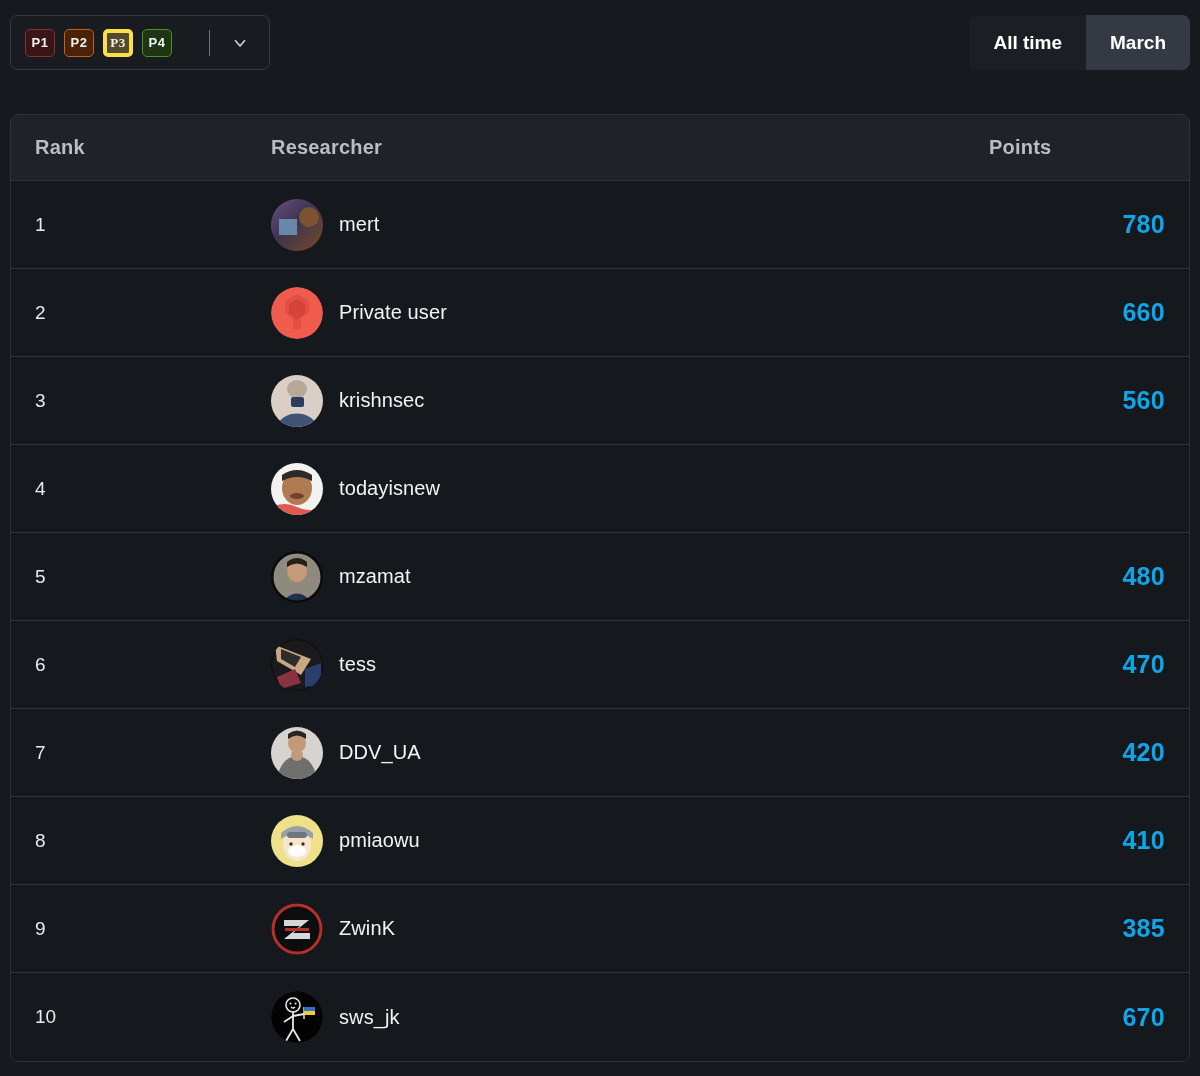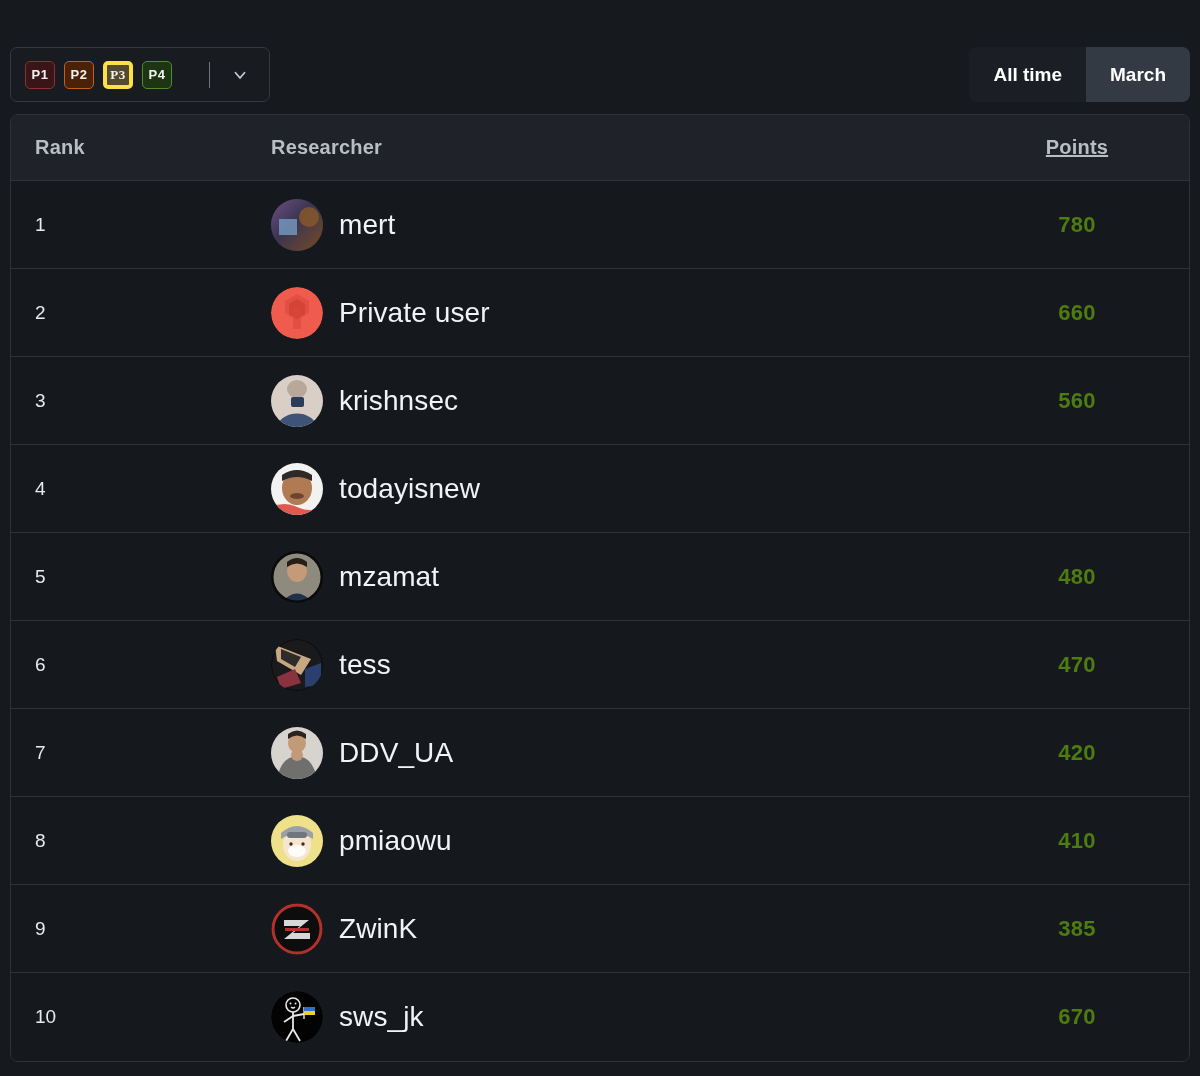--- a/index.html
+++ b/index.html
@@ -18,21 +18,20 @@
     height: 1076px;
     position: relative;
     background: #16191e;
   }
 
   
   .topbar {
     position: absolute;
     top: 0; left: 0; right: 0;
     height: 86px;
-    margin-top: 32px;
   }
 
   .severity-filter {
     position: absolute;
     left: 10px;
     top: 15px;
     height: 55px;
     display: flex;
     align-items: center;
     padding: 0 12px 0 14px;
@@ -126,21 +125,21 @@
   }
   .th {
     font-size: 20px;
     font-weight: bold;
     color: #b9bec6;
     letter-spacing: .2px;
   }
 
   .col-rank   { width: 256px; padding-left: 24px; flex: none; }
   .col-res    { flex: 1 1 auto; padding-left: 4px; }
-  .col-points { width: 200px; padding-right: 24px; text-align: center; flex: none; text-decoration: underline; }
+  .col-points { width: 200px; padding-right: 24px; text-align: left; flex: none; }
 
   .row {
     display: flex;
     align-items: center;
     height: 88px;
     background: #15181c;
     border-bottom: 1px solid #2e3338;
   }
   .row:last-child { border-bottom: none; }
 
@@ -165,33 +164,33 @@
     height: 52px;
     border-radius: 50%;
     flex: none;
     overflow: hidden;
     position: relative;
     background: #262a30;
   }
   .avatar svg { display: block; width: 100%; height: 100%; }
 
   .uname {
-    font-size: 28px;
+    font-size: 20px;
     color: #f1f3f5;
     letter-spacing: .1px;
   }
 
   .points-cell {
     width: 200px;
     padding-right: 24px;
     flex: none;
-    text-align: center;
-    font-size: 22px;
+    text-align: right;
+    font-size: 25px;
     font-weight: bold;
-    color: #4d7c0f;
+    color: #0ea5e9;
     letter-spacing: .3px;
   }
 </style>
 </head>
 <body>
 
 <div class="page">
 
   <div class="topbar">
 

